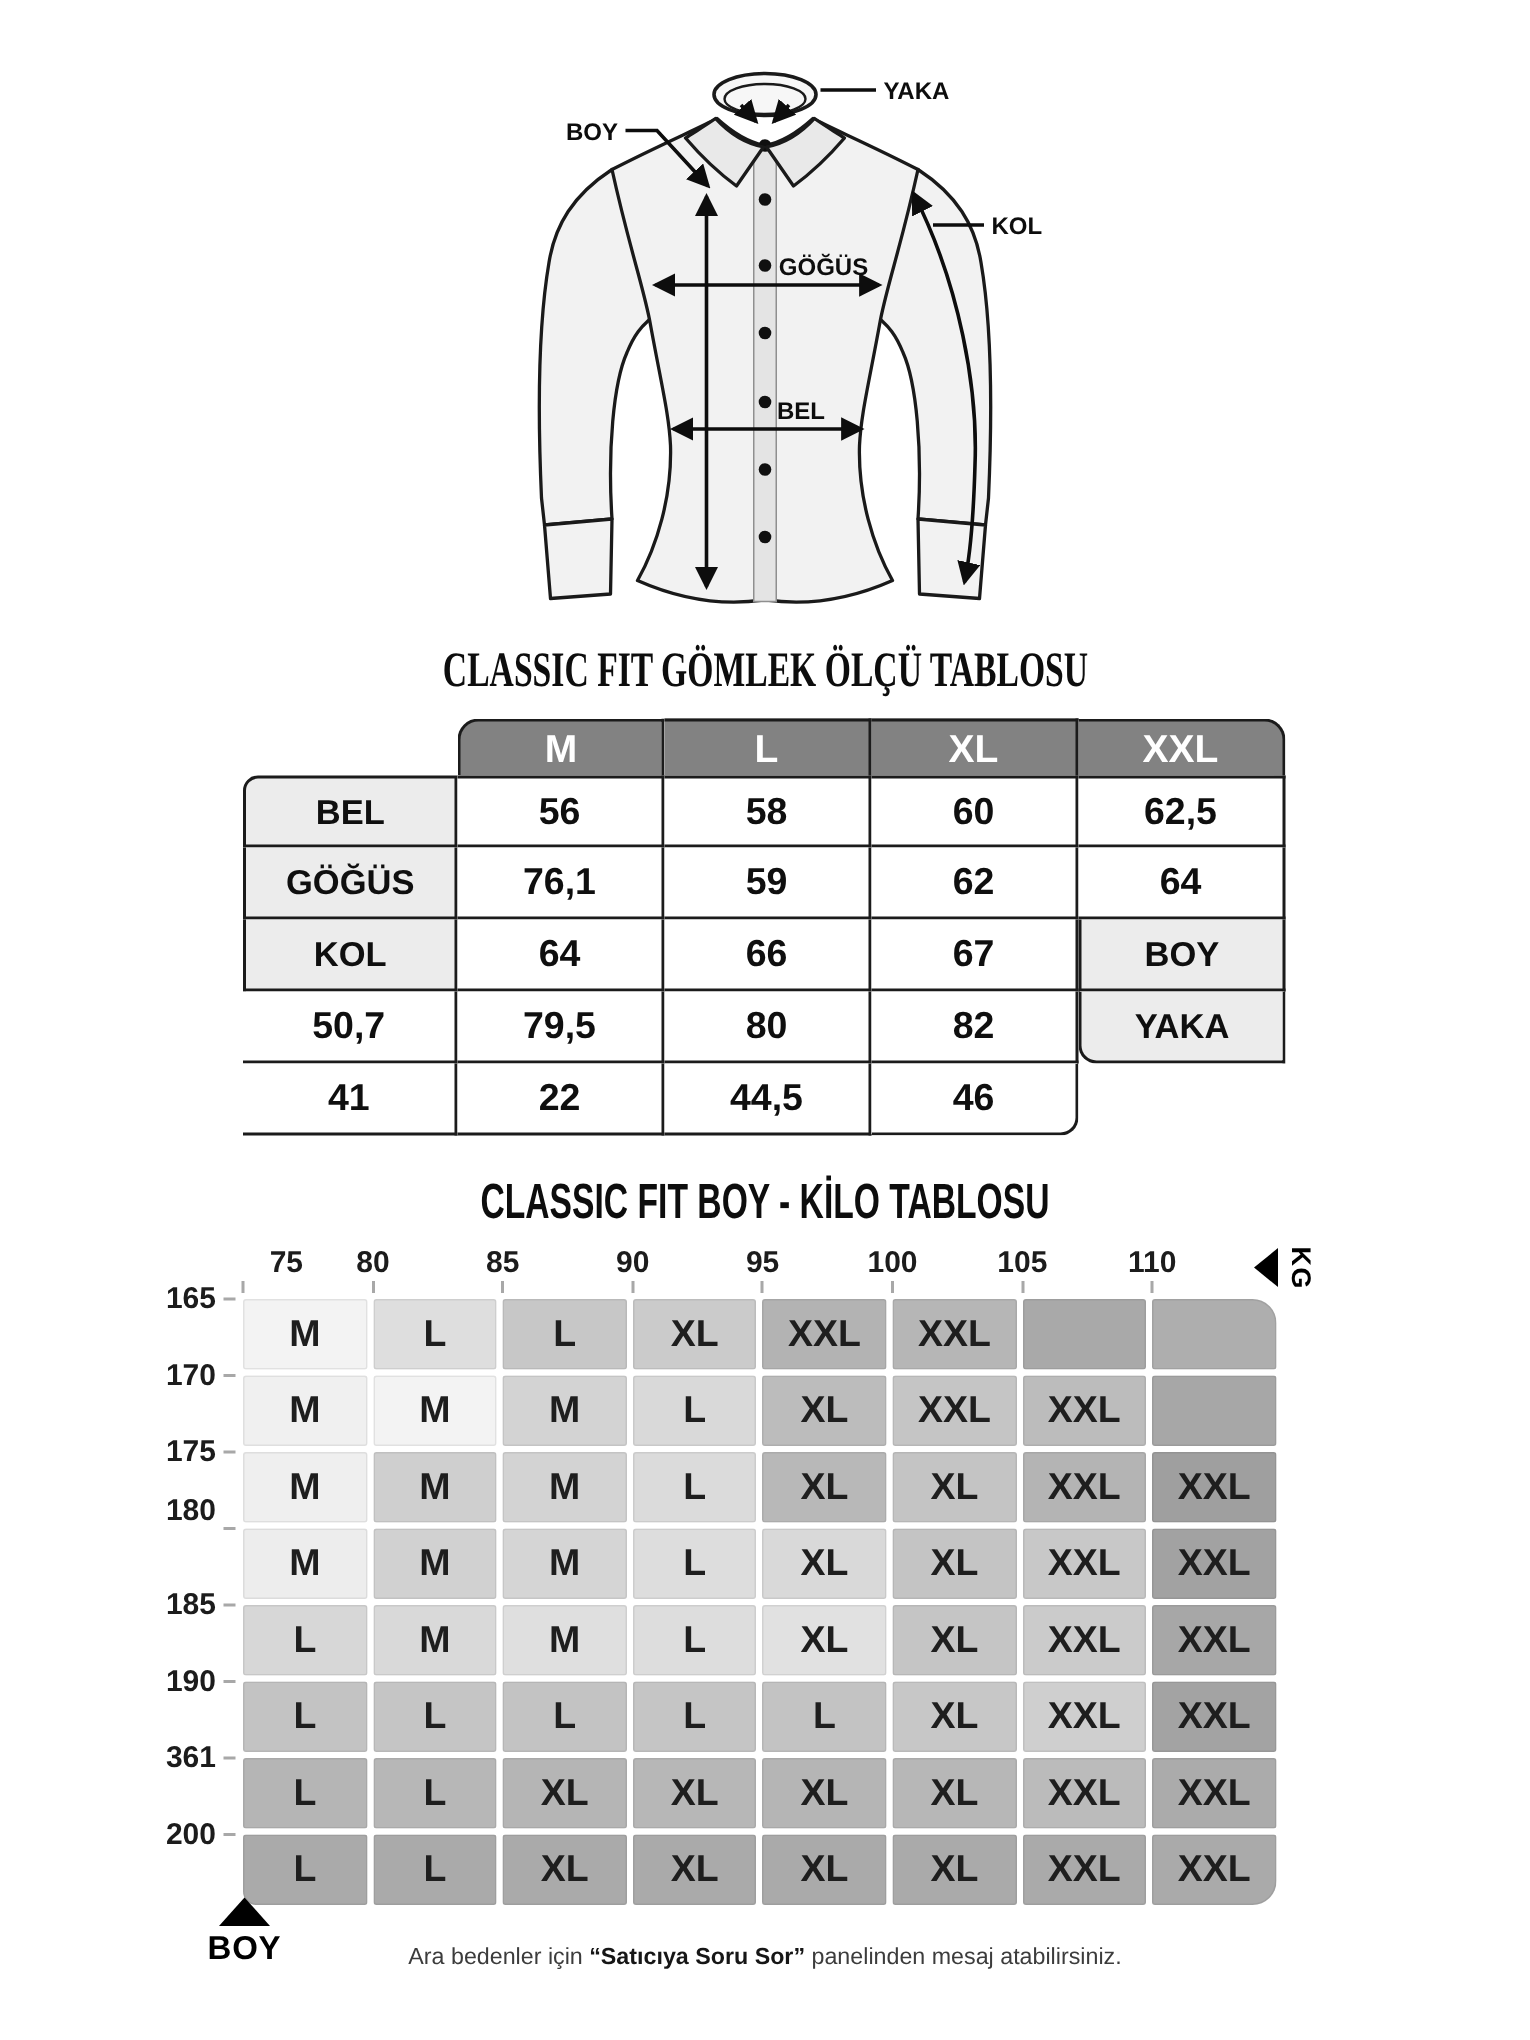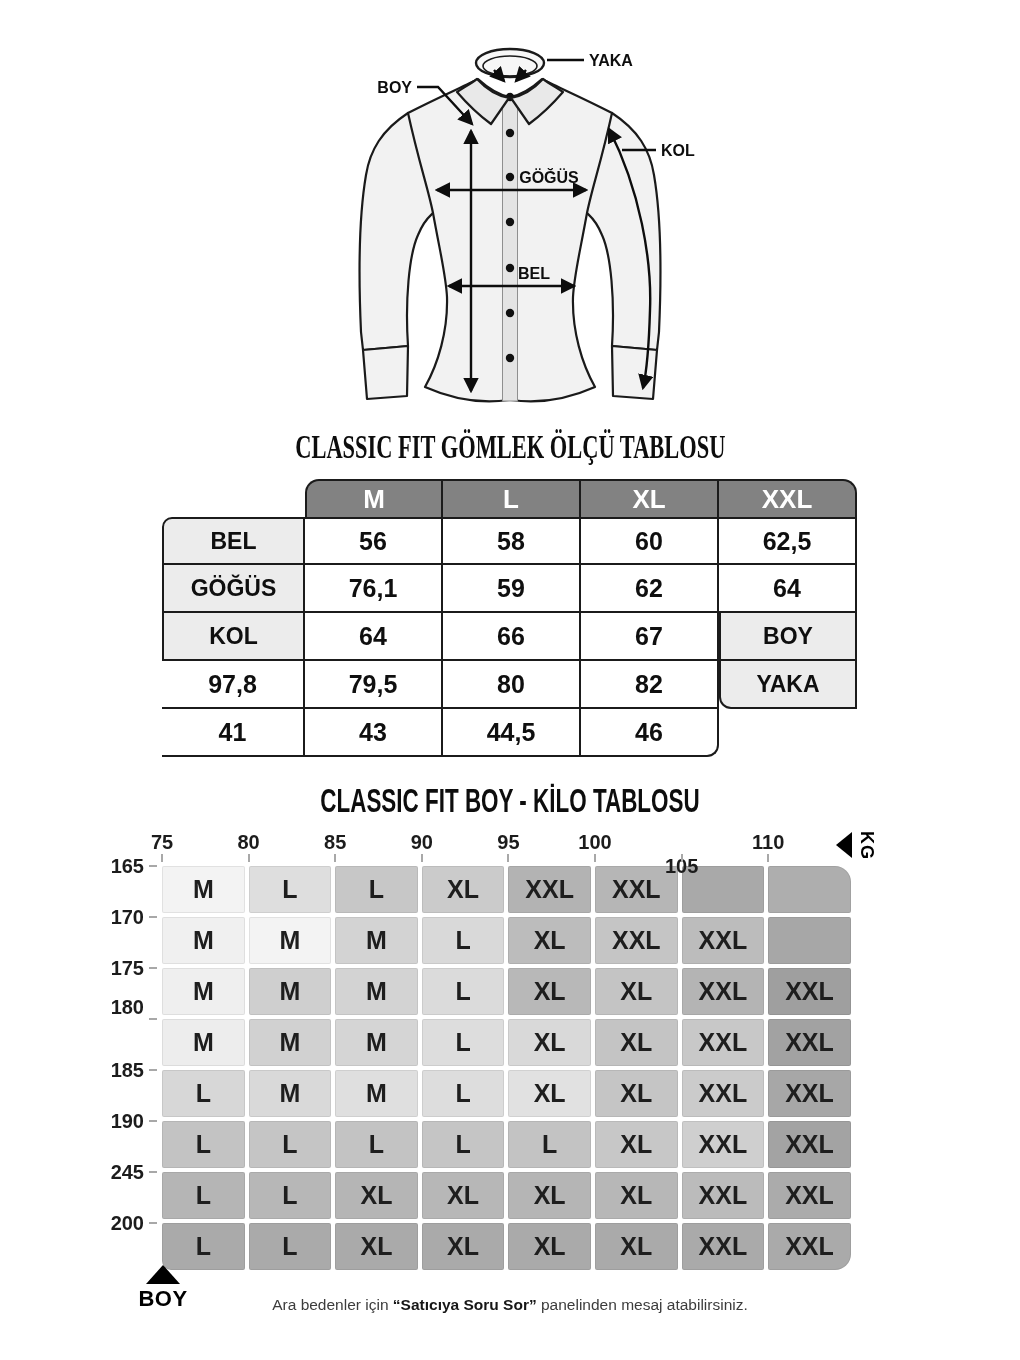--- a/index.html
+++ b/index.html
@@ -146,66 +146,66 @@
       <div class="rl">GÖĞÜS</div>
       <div class="val">76,1</div>
       <div class="val">59</div>
       <div class="val">62</div>
       <div class="val">64</div>
       <div class="rl">KOL</div>
       <div class="val">64</div>
       <div class="val">66</div>
       <div class="val">67</div>
       <div class="rl">BOY</div>
-      <div class="val">97,8</div>
+      <div class="val">50,7</div>
       <div class="val">79,5</div>
       <div class="val">80</div>
       <div class="val">82</div>
       <div class="rl rl-last">YAKA</div>
       <div class="val">41</div>
-      <div class="val">43</div>
+      <div class="val">22</div>
       <div class="val">44,5</div>
       <div class="val val-corner">46</div>
     </div>
 
   <div id="title2" class="display-title">
     <span>CLASSIC FIT BOY - KİLO TABLOSU</span>
   </div>
 
   <div id="matrix">
     <div id="matrix-axes">
-        <div class="wlabel" style="left: -40px;">75</div>
+        <div class="wlabel" style="left: -40px; text-align: right;">75</div>
         <div class="wtick" style="left: -1px;"></div>
         <div class="wlabel" style="left: 46.6px;">80</div>
         <div class="wtick" style="left: 85.6px;"></div>
         <div class="wlabel" style="left: 133.2px;">85</div>
         <div class="wtick" style="left: 172.2px;"></div>
         <div class="wlabel" style="left: 219.8px;">90</div>
         <div class="wtick" style="left: 258.8px;"></div>
         <div class="wlabel" style="left: 306.4px;">95</div>
         <div class="wtick" style="left: 345.4px;"></div>
         <div class="wlabel" style="left: 393px;">100</div>
         <div class="wtick" style="left: 432px;"></div>
-        <div class="wlabel" style="left: 479.6px; margin-top: 24px;">105</div>
+        <div class="wlabel" style="left: 479.6px;">105</div>
         <div class="wtick" style="left: 518.6px;"></div>
         <div class="wlabel" style="left: 566.2px;">110</div>
         <div class="wtick" style="left: 605.2px;"></div>
         <div class="hlabel" style="top: -11px;">165</div>
         <div class="htick" style="top: -1px;"></div>
         <div class="hlabel" style="top: 40px;">170</div>
         <div class="htick" style="top: 50px;"></div>
         <div class="hlabel" style="top: 91px;">175</div>
         <div class="htick" style="top: 101px;"></div>
         <div class="hlabel" style="top: 130px;">180</div>
         <div class="htick" style="top: 152px;"></div>
         <div class="hlabel" style="top: 193px;">185</div>
         <div class="htick" style="top: 203px;"></div>
         <div class="hlabel" style="top: 244px;">190</div>
         <div class="htick" style="top: 254px;"></div>
-        <div class="hlabel" style="top: 295px;">245</div>
+        <div class="hlabel" style="top: 295px;">361</div>
         <div class="htick" style="top: 305px;"></div>
         <div class="hlabel" style="top: 346px;">200</div>
         <div class="htick" style="top: 356px;"></div>
       </div>
     <div class="kg-marker">
       <div class="kg-tri"></div>
       <span class="kg-text">KG</span>
     </div>
     <div class="boy-marker">
       <div class="boy-tri"></div>

